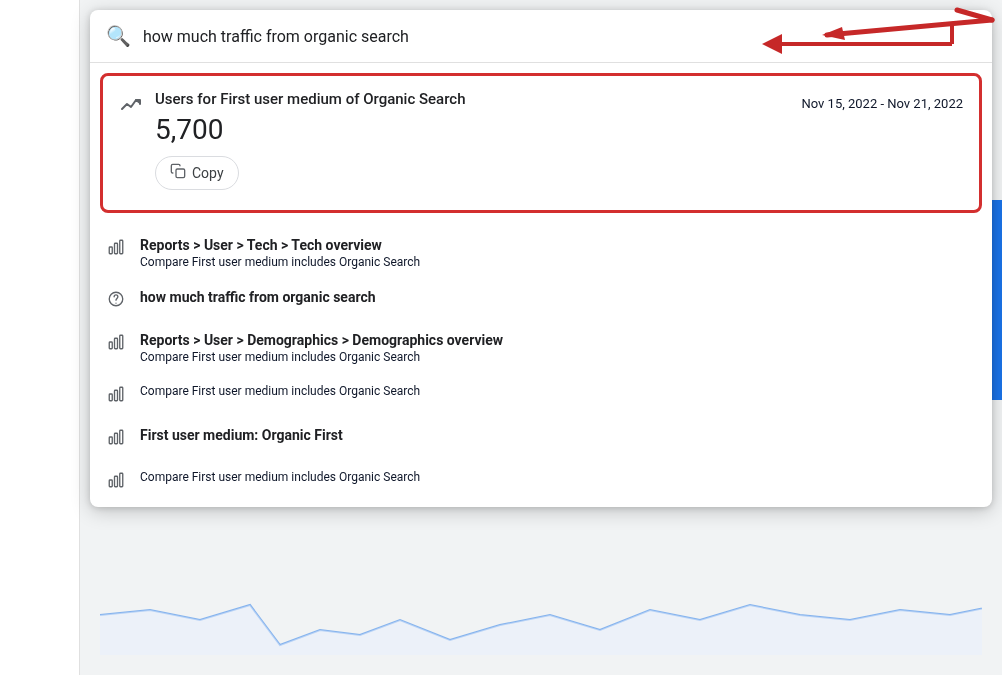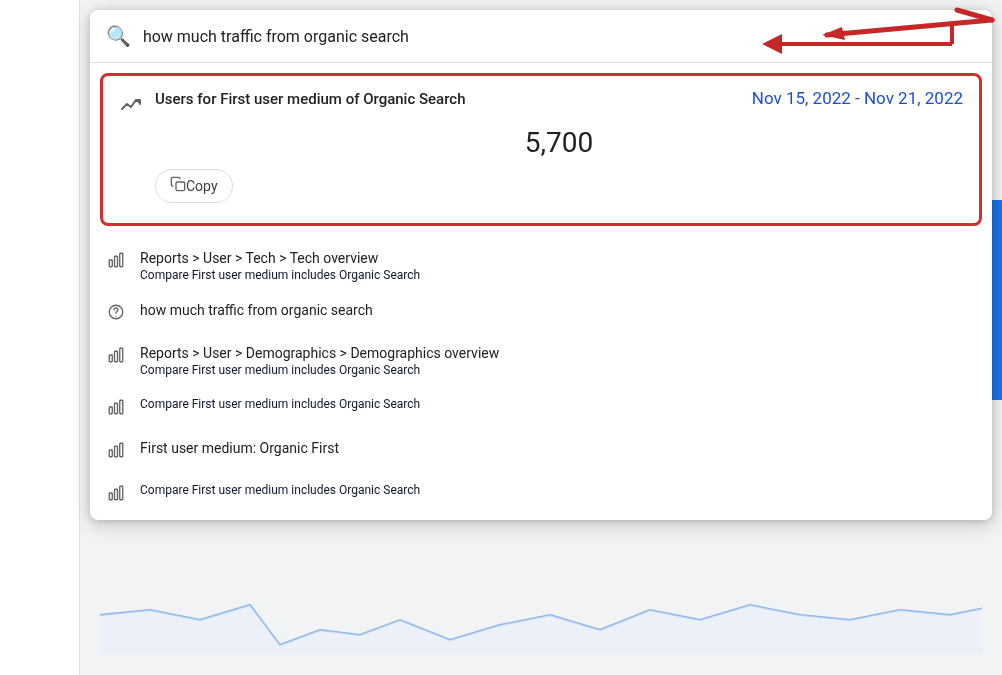--- a/index.html
+++ b/index.html
@@ -116,56 +116,56 @@
     }
 
     .top-result-info {
       flex: 1;
     }
 
     .top-result-title {
       font-size: 15px;
       color: #202124;
       font-weight: 500;
-      margin-bottom: 18px;
+      margin-bottom: 5px;
     }
 
     .top-result-value {
       font-size: 28px;
       font-weight: 400;
       color: #202124;
       margin-bottom: 10px;
-      text-align: center;
     }
 
     .copy-button {
       display: inline-flex;
       align-items: center;
+      gap: 6px;
       border: 1px solid #dadce0;
       border-radius: 20px;
       padding: 6px 14px;
       background: #fff;
       cursor: pointer;
       font-size: 14px;
       color: #3c4043;
       font-family: inherit;
       justify-content: flex-end;
     }
 
     .copy-icon {
       font-size: 16px;
       color: #5f6368;
     }
 
     .date-range {
       position: absolute;
-      top: 12px;
+      top: 20px;
       right: 16px;
-      font-size: 17px;
-      color: #1d4ed8;
+      font-size: 13px;
+      color: #0f172a;
     }
 
     
     .result-list {
       padding: 4px 0;
     }
 
     .result-item {
       display: flex;
       align-items: flex-start;
@@ -183,21 +183,21 @@
       text-align: center;
     }
 
     .result-item-content {
       flex: 1;
     }
 
     .result-item-title {
       font-size: 14px;
       color: #202124;
-      font-weight: 400;
+      font-weight: 700;
       margin-bottom: 2px;
     }
 
     .result-item-subtitle {
       font-size: 12px;
       color: #0f172a;
     }
 
     
     .wave-chart {

